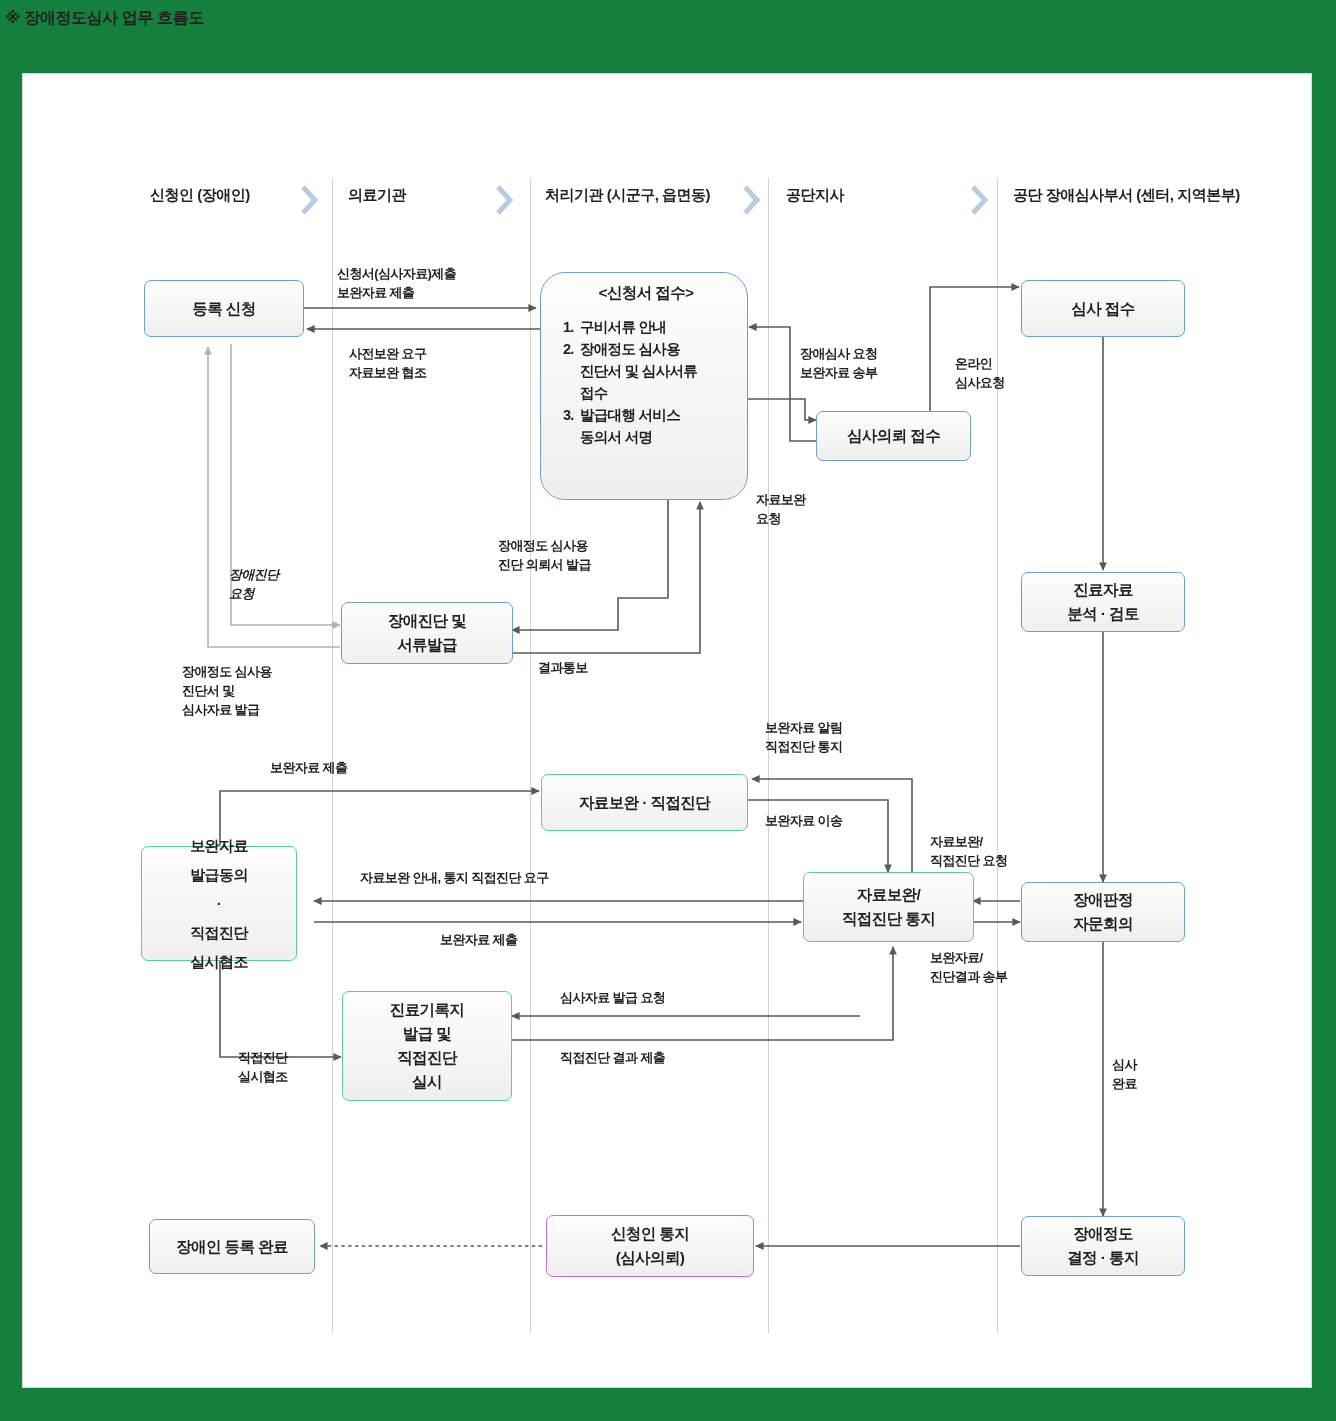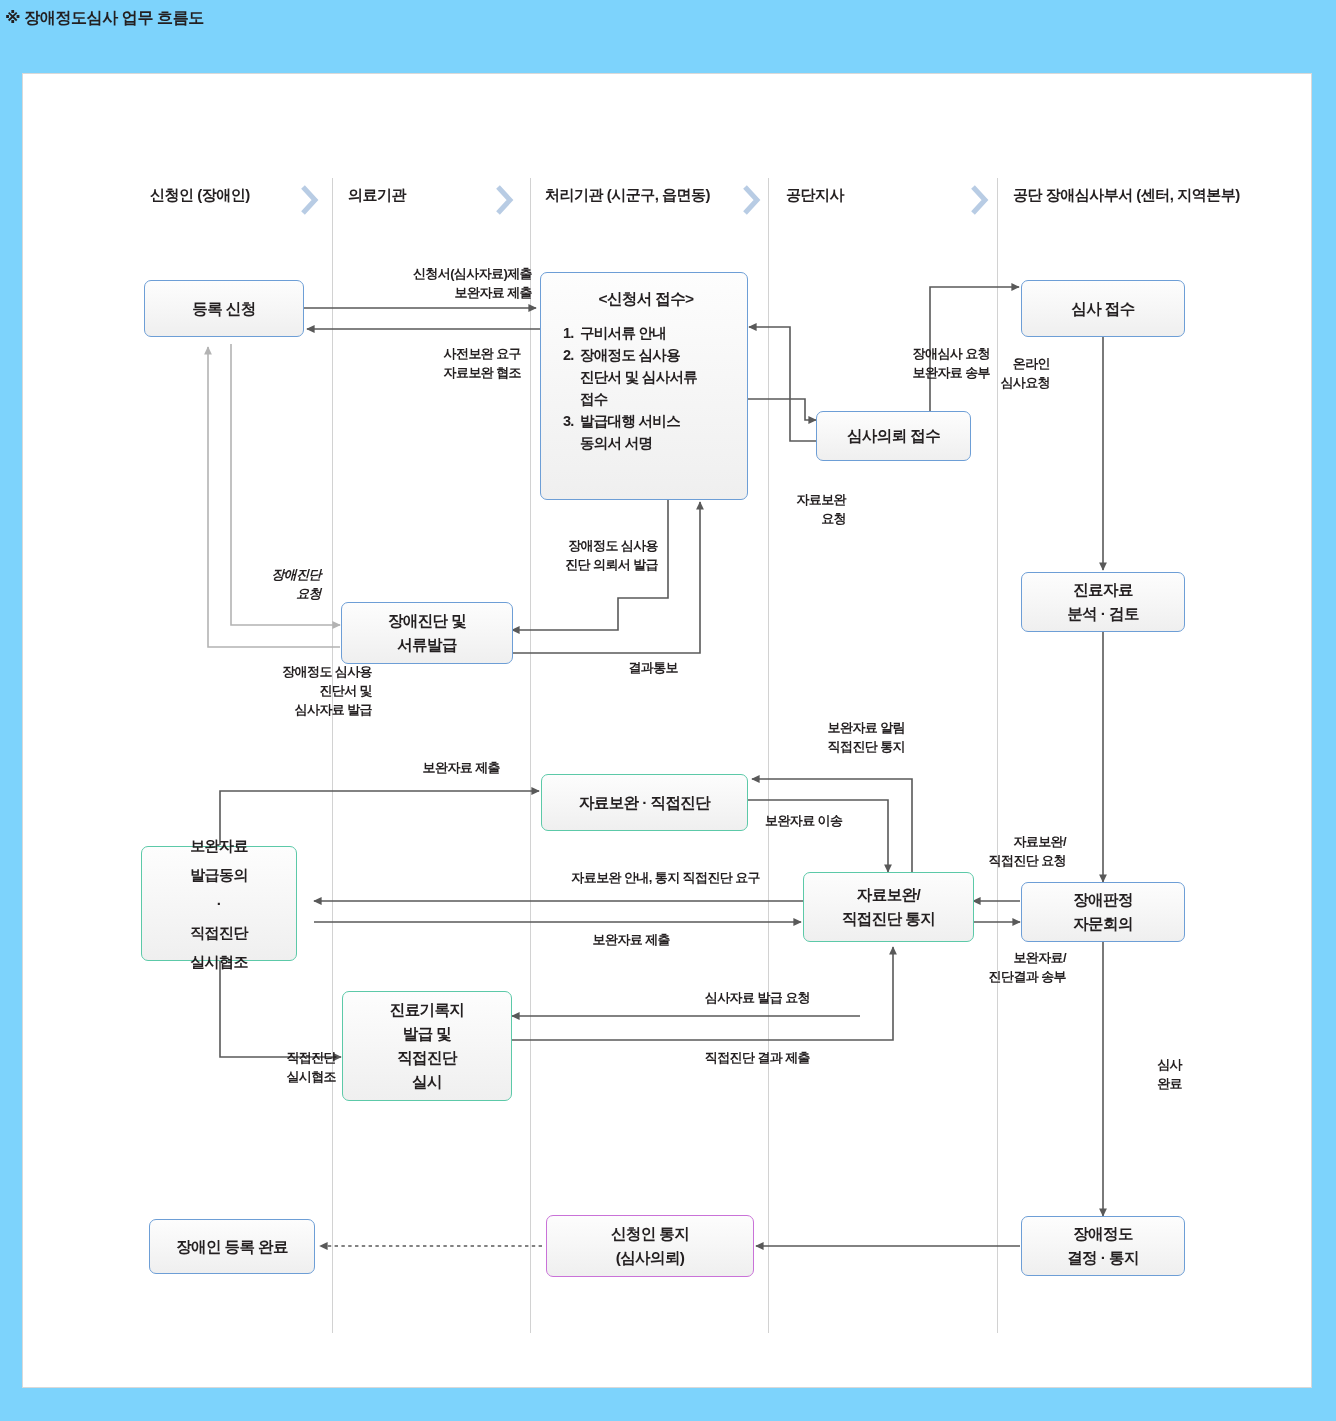--- a/index.html
+++ b/index.html
@@ -7,21 +7,21 @@
   body{
     font-family:"Liberation Sans","DejaVu Sans",sans-serif;
     color:#231f20;
     -webkit-font-smoothing:antialiased;
   }
   #page{
     position:relative;
     width:1336px;
     height:1421px;
     overflow:hidden;
-    background:#7dd3fc;
+    background:#15803d;
   }
   
   #doc-title{
     position:absolute;
     left:5px; top:8px;
     font-size:16px;
     font-weight:bold;
     letter-spacing:-0.4px;
     white-space:nowrap;
   }
@@ -81,22 +81,23 @@
     color:#231f20;
     padding:3px 4px;
   }
   .node.green{ border-color:#5cc9a8; }
   .node.purple{ border-color:#c972d8; }
   .node .txt{ white-space:pre-line; }
 
   
   #node-application-reception{
     display:block;
-    padding:14px 10px 12px 14px;
+    padding:8px 10px 12px 14px;
     text-align:left;
+    border-radius:25px;
   }
   #node-application-reception .hd{
     text-align:center;
     font-size:15.5px;
     font-weight:bold;
     letter-spacing:-0.6px;
     margin-bottom:11px;
   }
   #node-application-reception ol{
     margin:0; padding:0 0 0 22px;
@@ -110,21 +111,21 @@
 
   
   .elabel{
     position:absolute;
     font-size:13px;
     font-weight:bold;
     letter-spacing:-0.6px;
     line-height:19px;
     color:#231f20;
     white-space:pre-line;
-    text-align:right;
+    text-align:left;
   }
 </style>
 </head>
 <body>
 
 <div id="page">
 
   <div id="doc-title">※ 장애정도심사 업무 흐름도</div>
 
   <div id="frame"></div>

